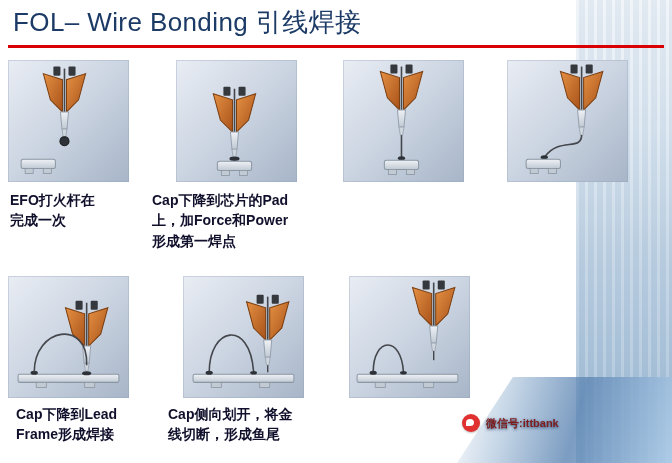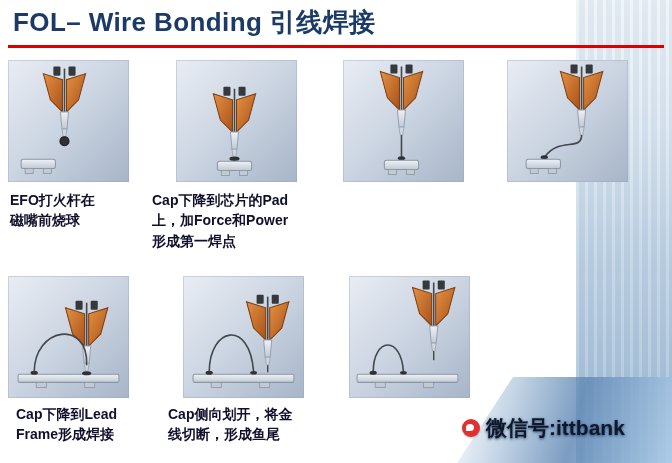--- a/index.html
+++ b/index.html
@@ -19,21 +19,21 @@
   }
   
   .bg-corner{
     position:absolute; right:0; bottom:0; width:215px; height:86px;
     background:linear-gradient(105deg, rgba(170,195,220,0) 0%, rgba(150,180,210,.55) 25%, rgba(95,135,180,.82) 55%, rgba(175,205,232,.95) 100%);
     clip-path:polygon(0 100%, 26% 0, 100% 0, 100% 100%);
   }
 
   .title{
     position:absolute; left:13px; top:5px;
-    font-size:26px; font-weight:bold; color:#1b3a66; letter-spacing:.4px;
+    font-size:26px; font-weight:normal; color:#1b3a66; letter-spacing:.4px;
     white-space:nowrap;
   }
   .rule{ position:absolute; left:8px; top:45px; width:656px; height:3px; background:#d80000; }
 
   .thumb{
     position:absolute; width:121px; height:122px;
     background:linear-gradient(135deg,#e9edf4 0%,#ccd5e2 48%,#a7b5c8 100%);
     box-shadow:inset 0 0 0 1px rgba(145,160,182,.35);
   }
   .thumb svg{ width:100%; height:100%; display:block; }
@@ -41,21 +41,21 @@
   .caption{
     position:absolute; font-size:14px; font-weight:bold; color:#10102c;
     line-height:1.45; white-space:pre-line;
   }
 
   .watermark{ position:absolute; left:462px; top:414px; display:flex; align-items:center; gap:6px; z-index:6; }
   .wm-icon{ width:18px; height:18px; border-radius:50%; background:#e03030; position:relative; flex:0 0 auto;
             box-shadow:0 1px 2px rgba(0,0,0,.25); }
   .wm-icon::after{ content:""; position:absolute; left:4px; top:5px; width:8px; height:7px;
                    background:#fff; border-radius:50% 50% 50% 0; }
-  .wm-text{ font-size:21px; font-weight:bold; color:#0f172a; text-shadow:0 1px 3px rgba(25,55,95,.85); white-space:nowrap; }
+  .wm-text{ font-size:11px; font-weight:bold; color:#7f1d1d; text-shadow:0 1px 3px rgba(25,55,95,.85); white-space:nowrap; }
 
   .defs-svg{ position:absolute; width:0; height:0; }
 </style>
 </head>
 <body>
 
 <div class="slide">
 
   <div class="bg-right"></div>
   <div class="bg-corner"></div>
@@ -150,21 +150,21 @@
       <use href="#lead-bar" transform="translate(8,97)"></use>
       <use href="#bond-tool" transform="translate(84,4)"></use>
       <line x1="84" y1="74" x2="84" y2="83" stroke="#44474c" stroke-width="1.4"></line>
       <path d="M24,95 C24,60 52,58 54,95" fill="none" stroke="#44474c" stroke-width="1.6"></path>
       <ellipse cx="24" cy="95.5" rx="3.6" ry="2" fill="#2e3238"></ellipse>
       <ellipse cx="54" cy="95.5" rx="3.4" ry="1.8" fill="#2e3238"></ellipse>
     </svg>
   </div>
 
   <div class="caption" style="left:10px;top:190px;width:140px">EFO打火杆在
-磁嘴前烧球</div>
+完成一次</div>
   <div class="caption" style="left:152px;top:190px;width:186px">Cap下降到芯片的Pad
 上，加Force和Power
 形成第一焊点</div>
   <div class="caption" style="left:16px;top:404px;width:150px">Cap下降到Lead
 Frame形成焊接</div>
   <div class="caption" style="left:168px;top:404px;width:160px">Cap侧向划开，将金
 线切断，形成鱼尾</div>
 
   <div class="watermark">
     <span class="wm-icon"></span>

